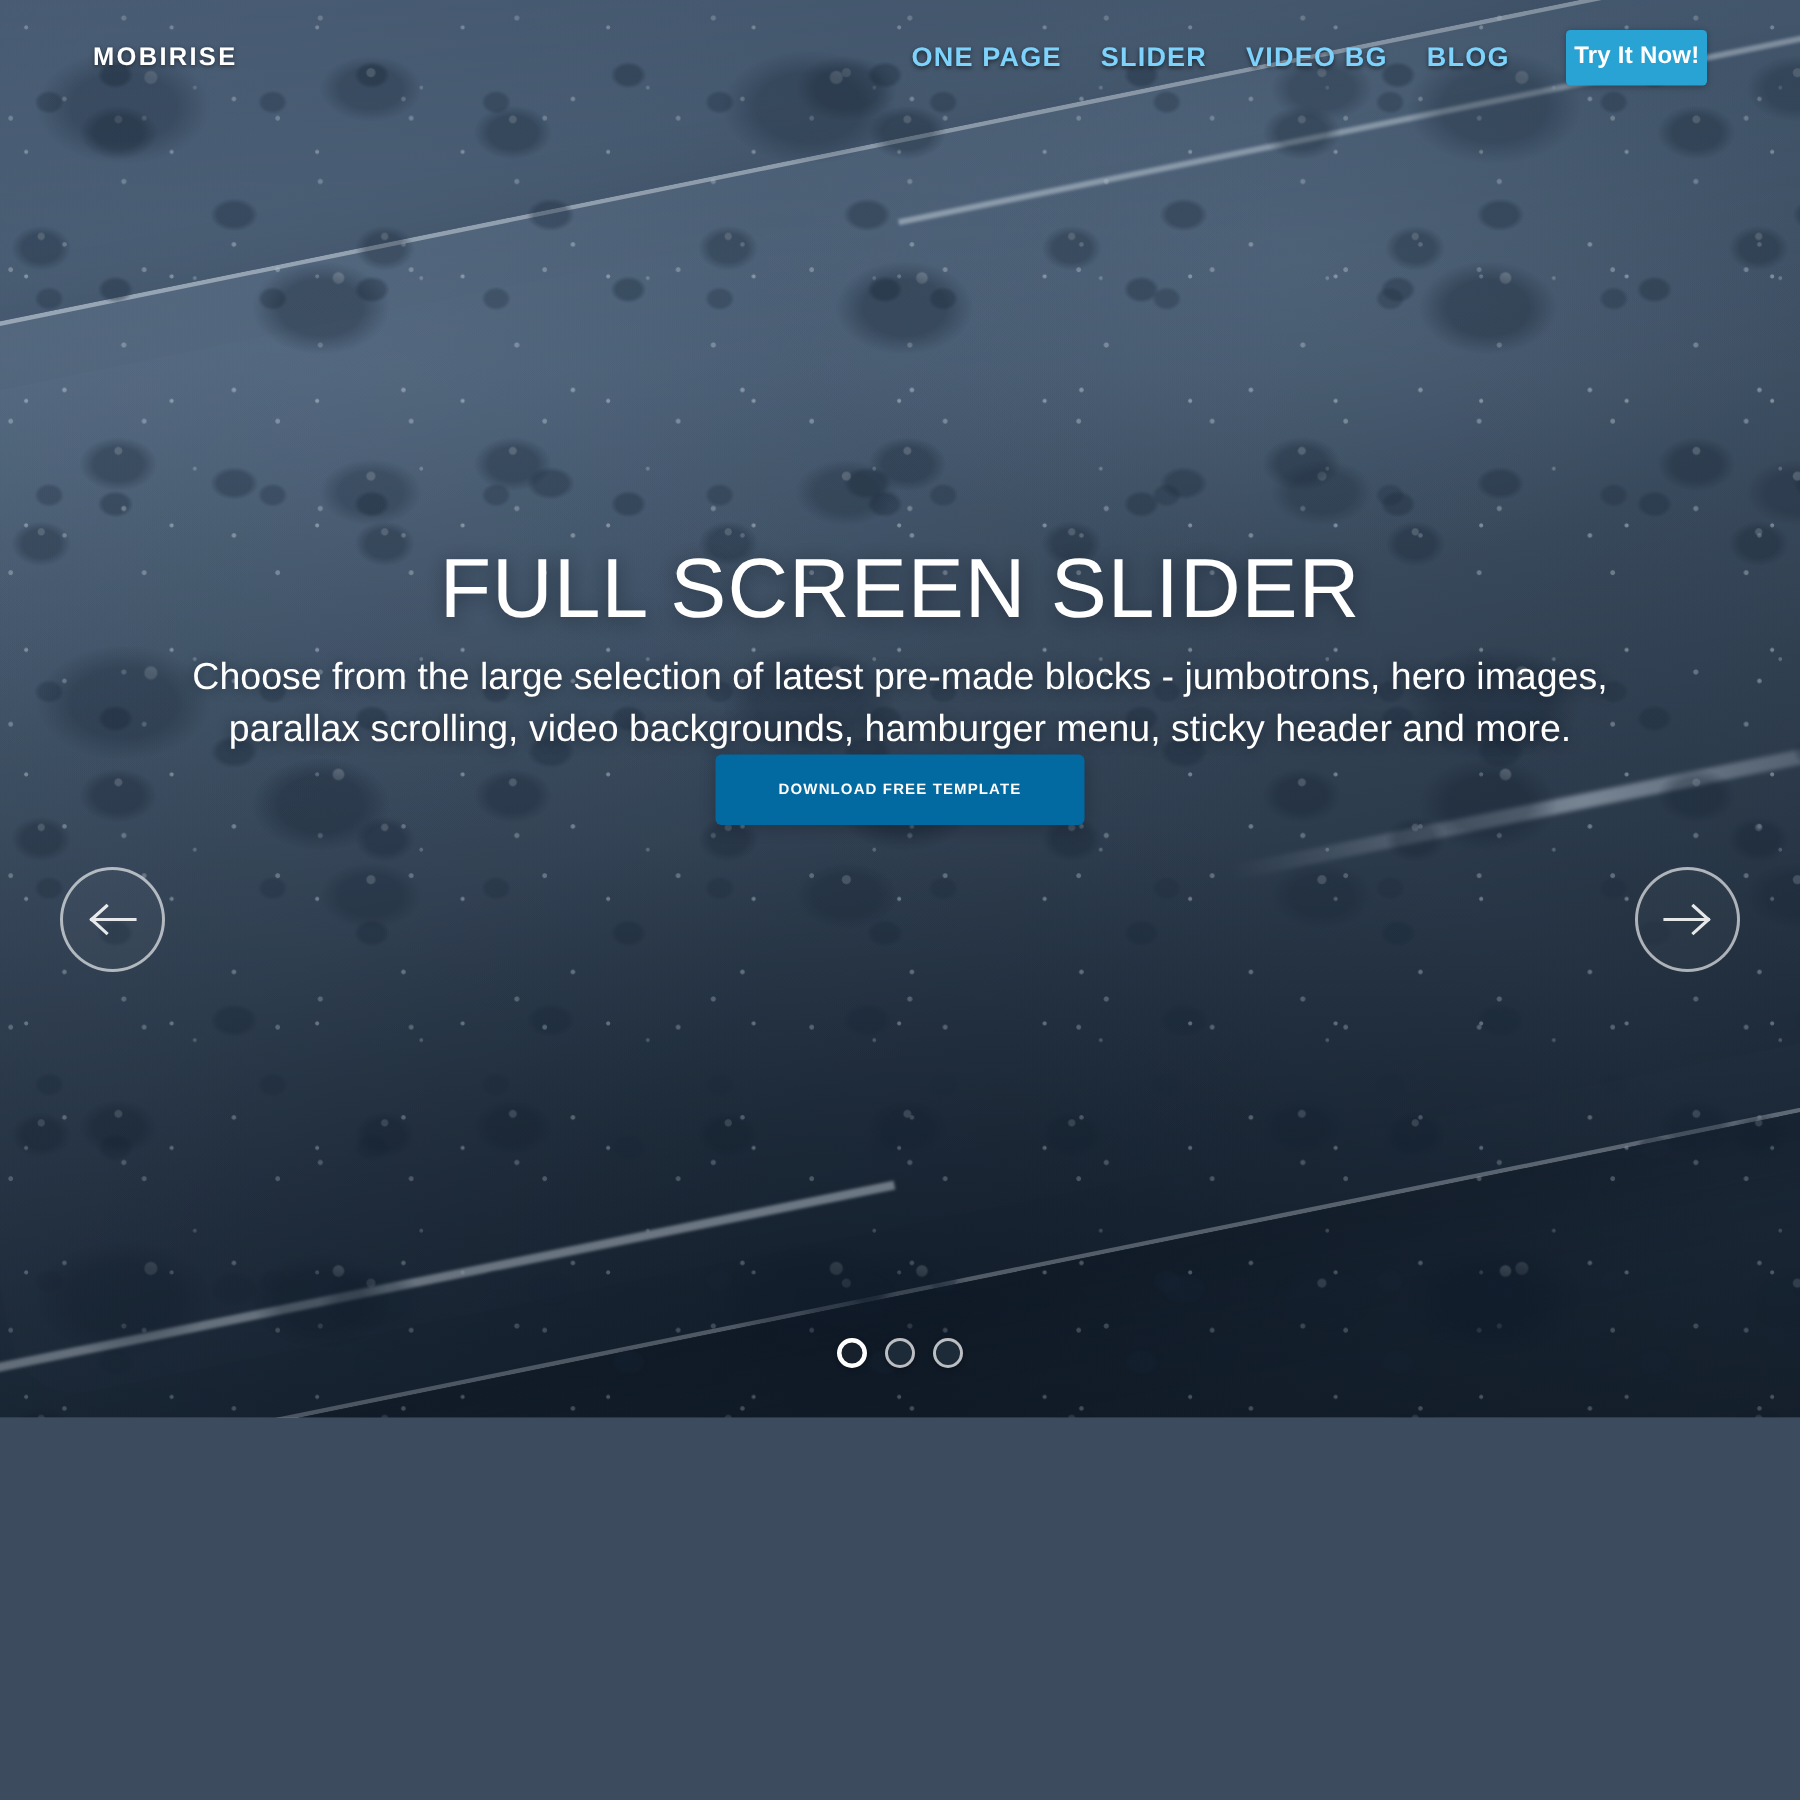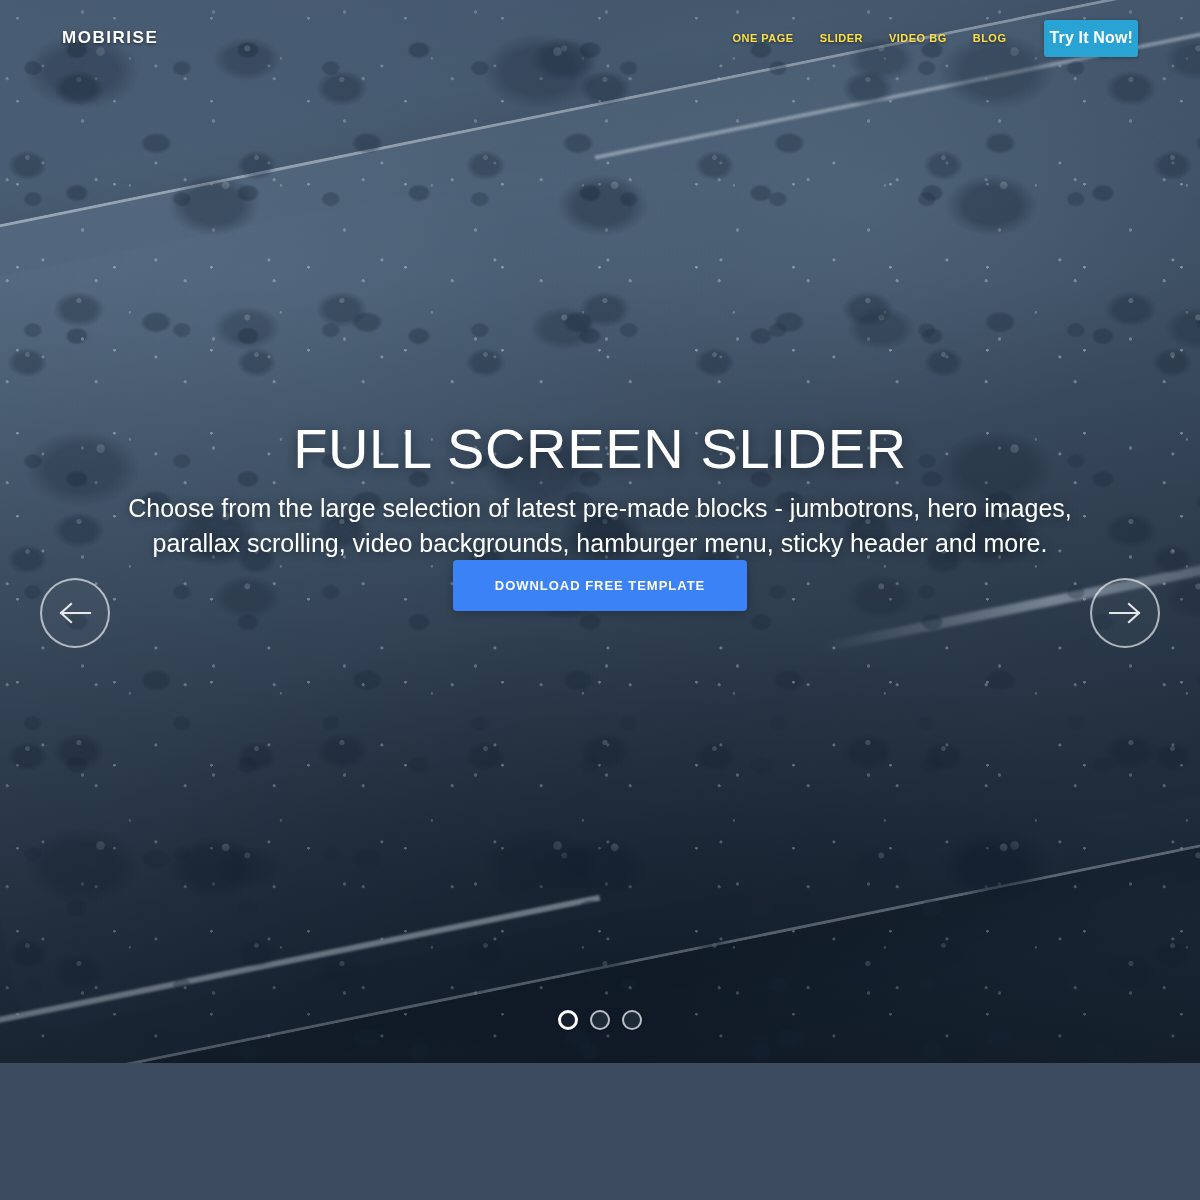--- a/index.html
+++ b/index.html
@@ -7,21 +7,21 @@
 
   html, body {
     width:1200px; height:1200px;
     overflow:hidden;
     font-family:"Liberation Sans", sans-serif;
     background:#3c4b5e;
   }
 
   .slider-root {
     position:relative;
-    width:1200px; height:1063px;
+    width:1200px; height:945px;
     overflow:hidden;
   }
 
   
   .bg-layer {
     position:absolute; inset:0;
     background:
       radial-gradient(ellipse 48% 36% at 72% 18%, rgba(126,150,176,.30), rgba(0,0,0,0) 62%),
       radial-gradient(ellipse 60% 50% at 22% 26%, rgba(112,136,163,.22), rgba(0,0,0,0) 66%),
       radial-gradient(ellipse 70% 55% at 50% 96%, rgba(10,18,30,.55), rgba(0,0,0,0) 70%),
@@ -152,22 +152,22 @@
     letter-spacing:.09em;
     text-shadow:0 1px 3px rgba(0,0,0,.55);
     text-transform:uppercase;
     cursor:pointer;
   }
   .nav-right {
     margin-left:auto;
     display:flex; align-items:center; gap:26px;
   }
   .nav-link {
-    color:#fde047;
-    font-size:11px;
+    color:#7dd3fc;
+    font-size:18px;
     font-weight:bold;
     letter-spacing:.045em;
     text-transform:uppercase;
     text-decoration:none;
     text-shadow:0 1px 3px rgba(0,0,0,.55);
     cursor:pointer;
     white-space:nowrap;
   }
   .nav-cta {
     margin-left:12px;
@@ -208,23 +208,23 @@
   }
   .hero-sub {
     color:#ffffff;
     font-size:25px;
     font-weight:300;
     line-height:1.38;
     max-width:950px;
     text-shadow:0 1px 8px rgba(10,18,28,.50);
   }
   .hero-btn {
-    background:#3b82f6;
-    color:#ffffff;
-    font-size:13px;
+    background:#0369a1;
+    color:#ffffff;
+    font-size:10px;
     font-weight:bold;
     letter-spacing:.075em;
     text-transform:uppercase;
     padding:18px 42px;
     border:none;
     border-radius:4px;
     cursor:pointer;
     font-family:inherit;
     box-shadow:0 2px 10px rgba(10,18,28,.30);
   }

